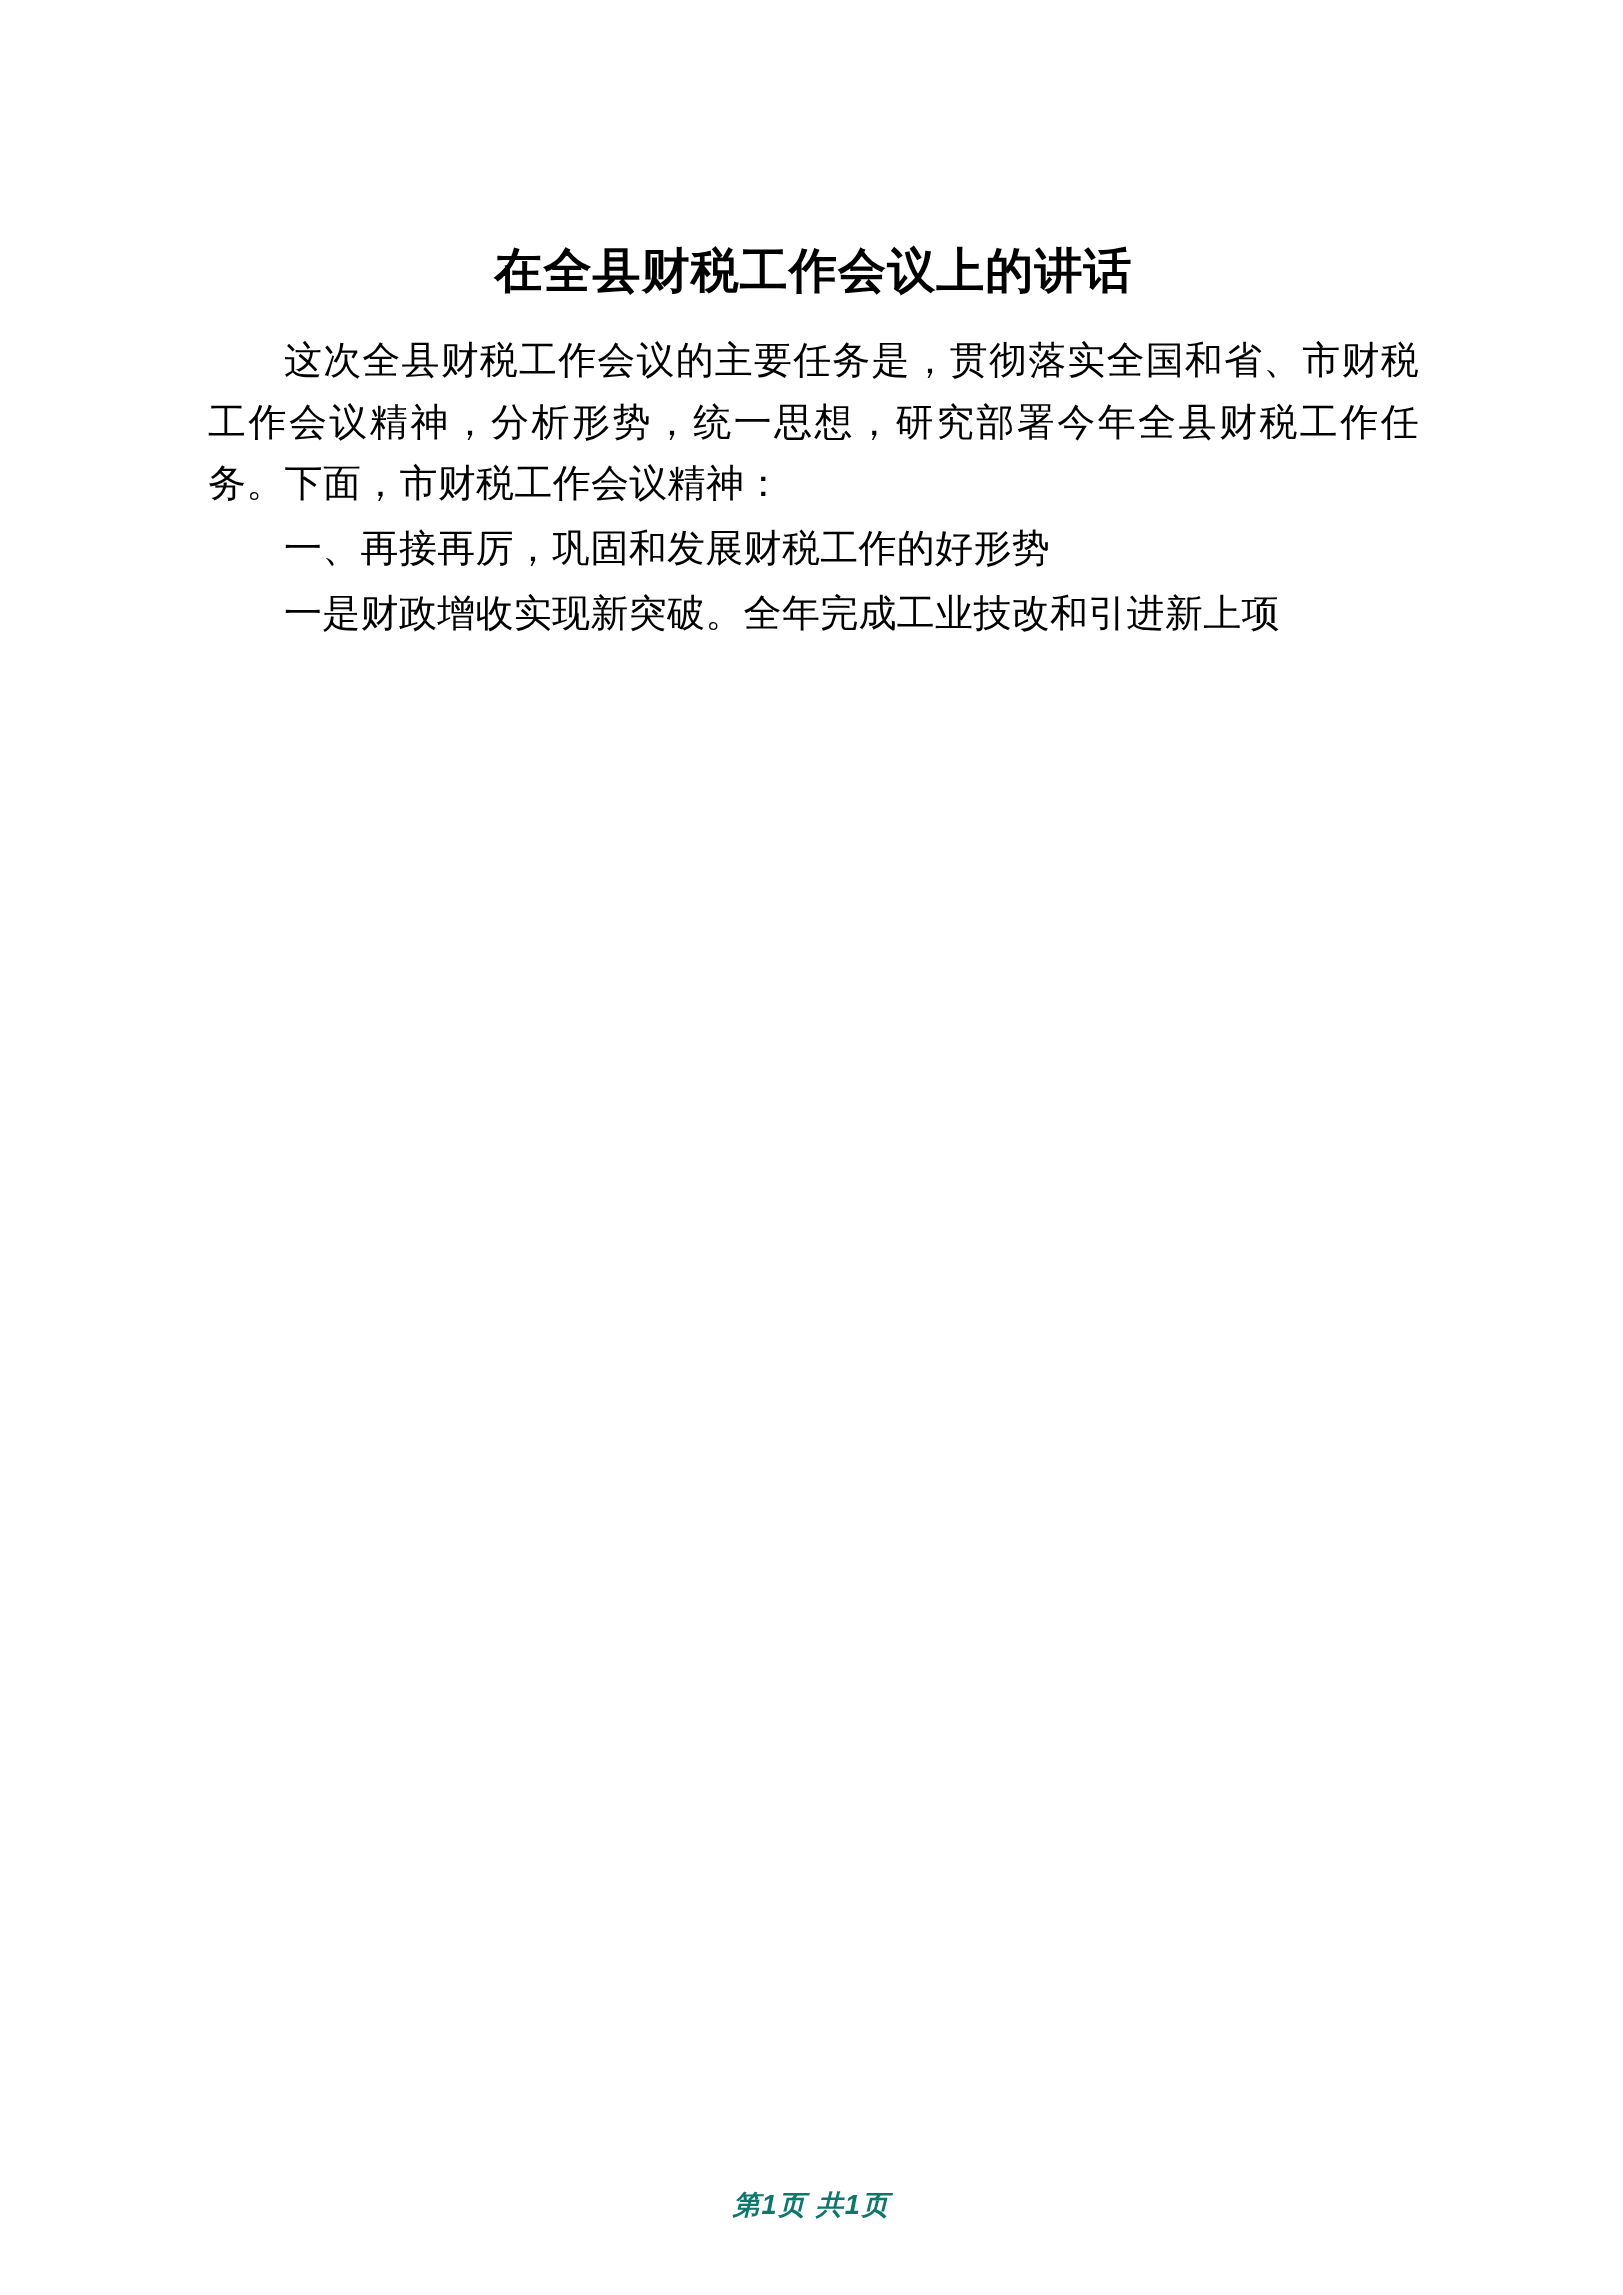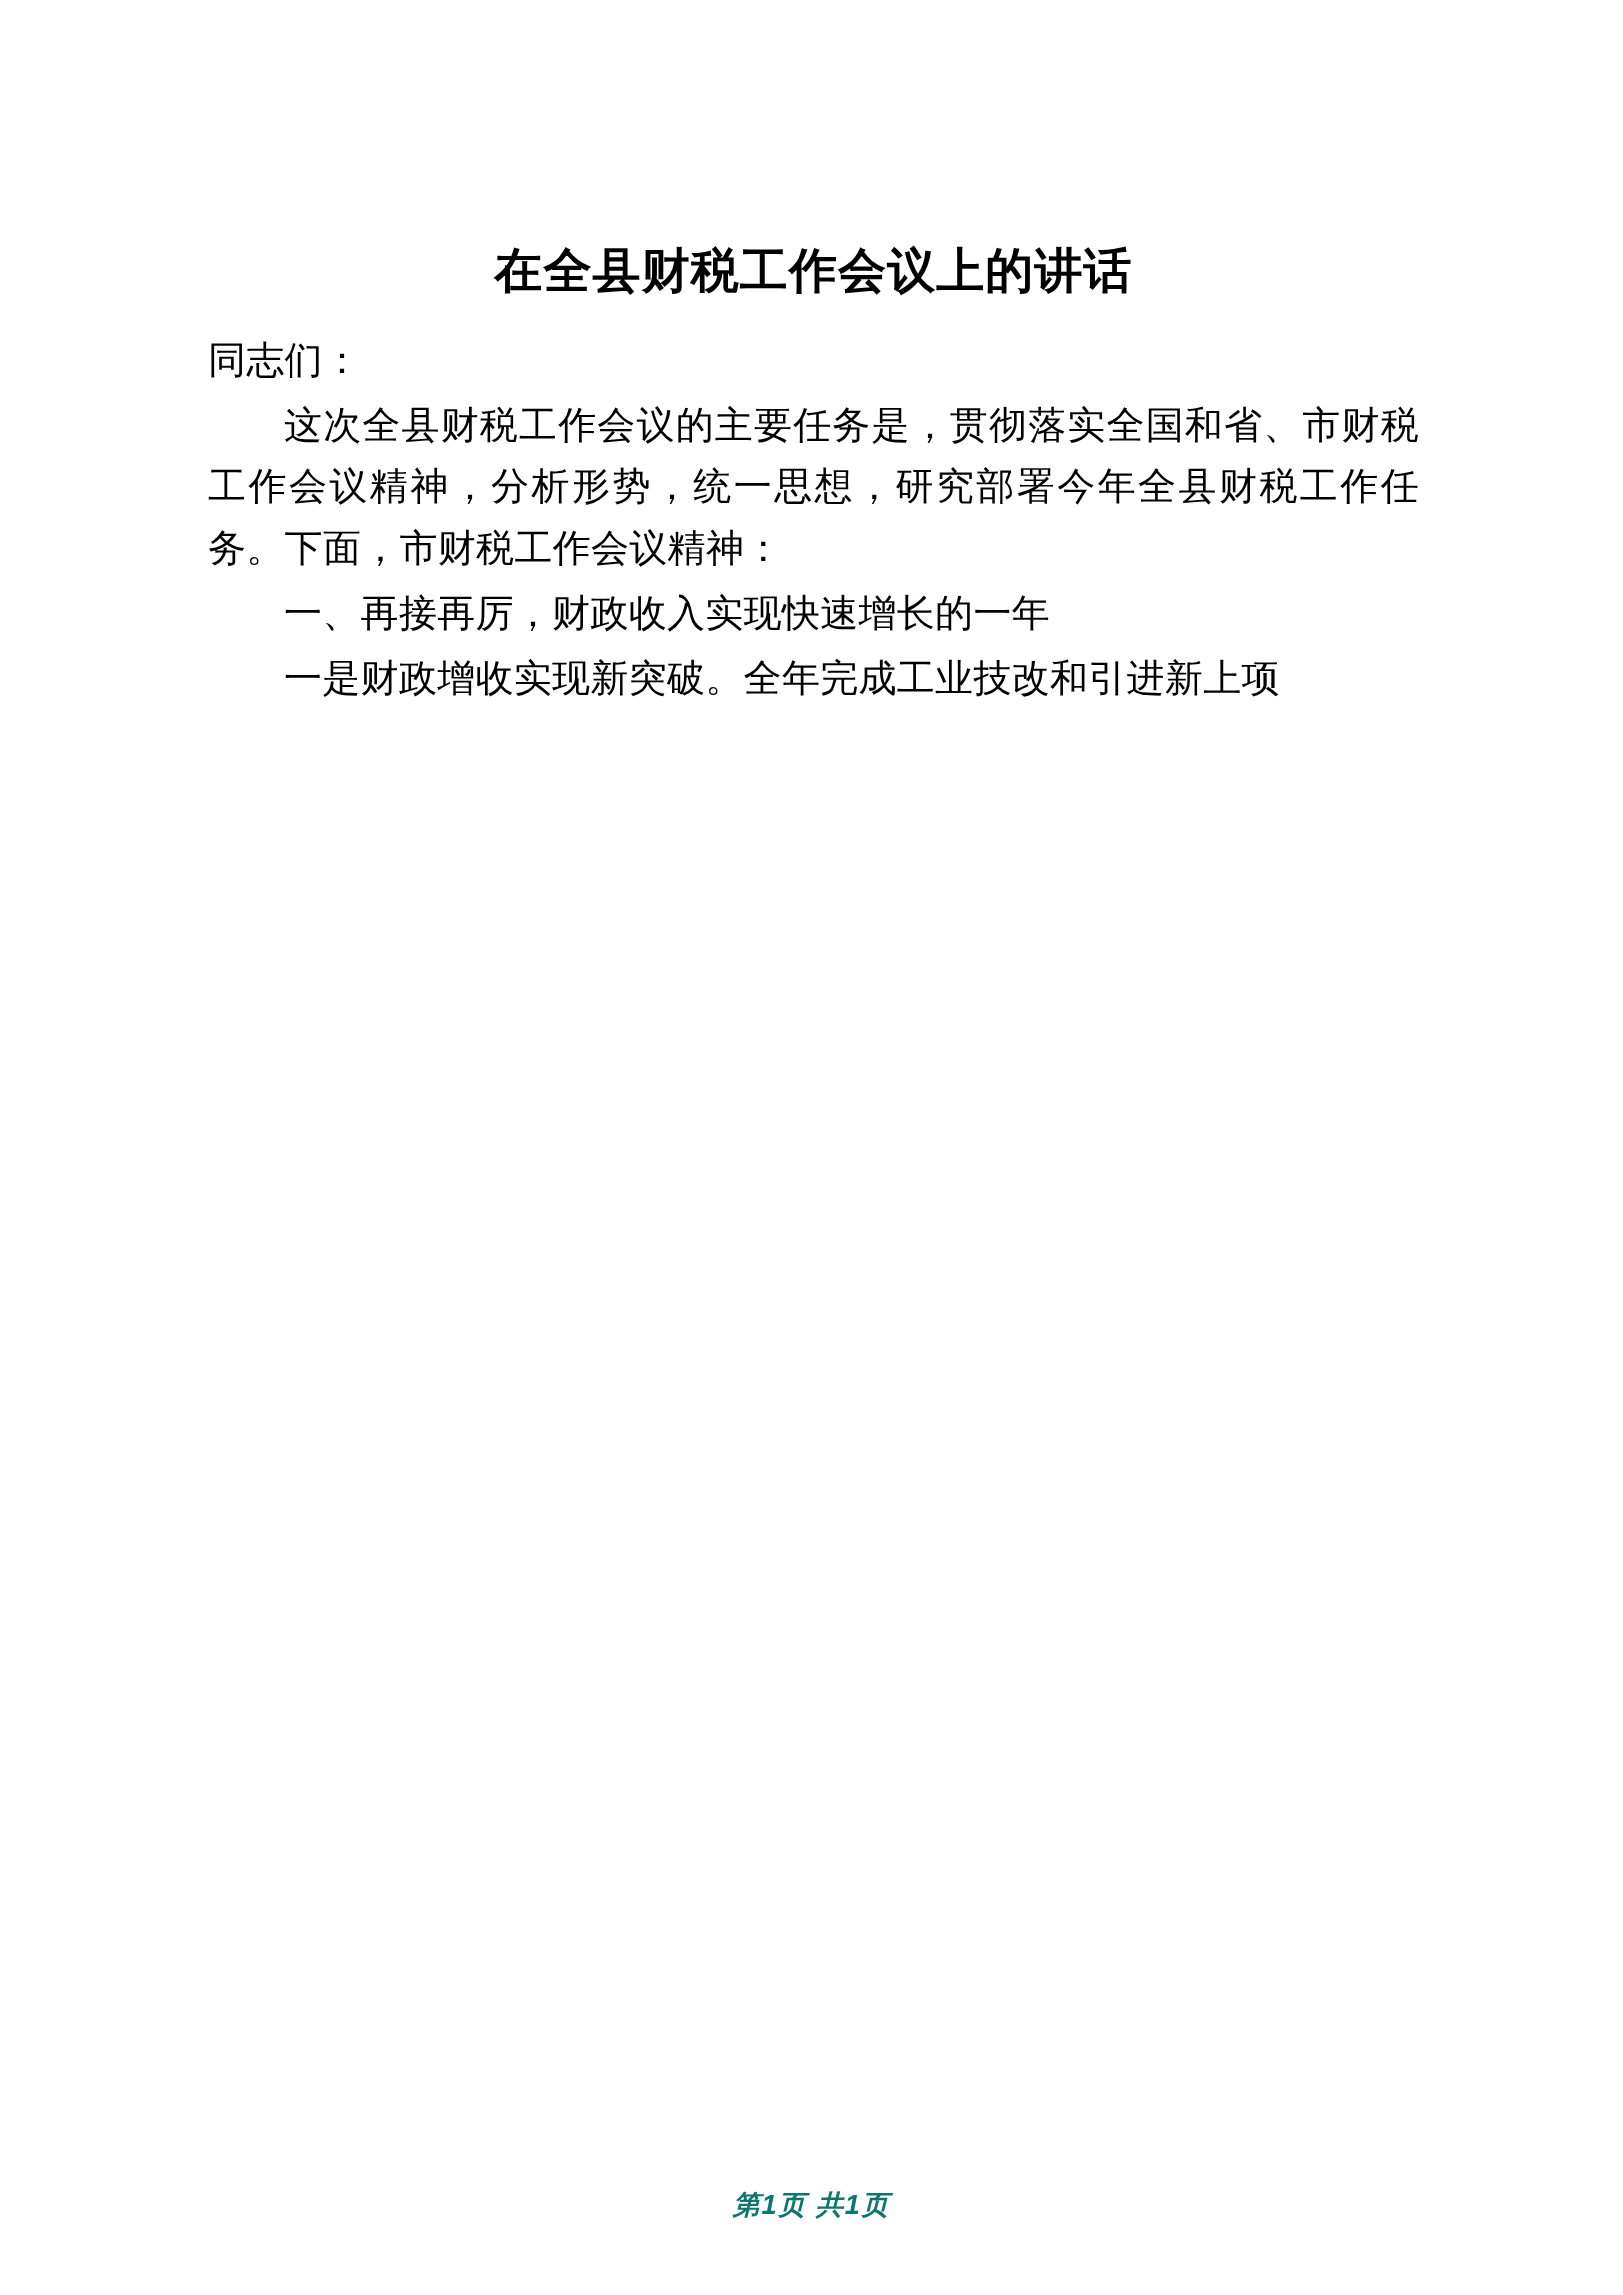--- a/index.html
+++ b/index.html
@@ -66,25 +66,24 @@
 </style>
 </head>
 <body>
 
 <div class="page">
 
   <div class="doc-body">
 
     <h1 class="doc-title">在全县财税工作会议上的讲话</h1>
 
-    <p class="para noindent">同志们：</p>
 
     <p class="para indent">这次全县财税工作会议的主要任务是，贯彻落实全国和省、市财税工作会议精神，分析形势，统一思想，研究部署今年全县财税工作任务。下面，市财税工作会议精神：</p>
 
-    <p class="para indent">一、再接再厉，财政收入实现快速增长的一年</p>
+    <p class="para indent">一、再接再厉，巩固和发展财税工作的好形势</p>
 
 
 
 
     <p class="para indent">一是财政增收实现新突破。全年完成工业技改和引进新上项</p>
 
   </div>
 
   <div class="footer">第1页 共1页</div>
 

